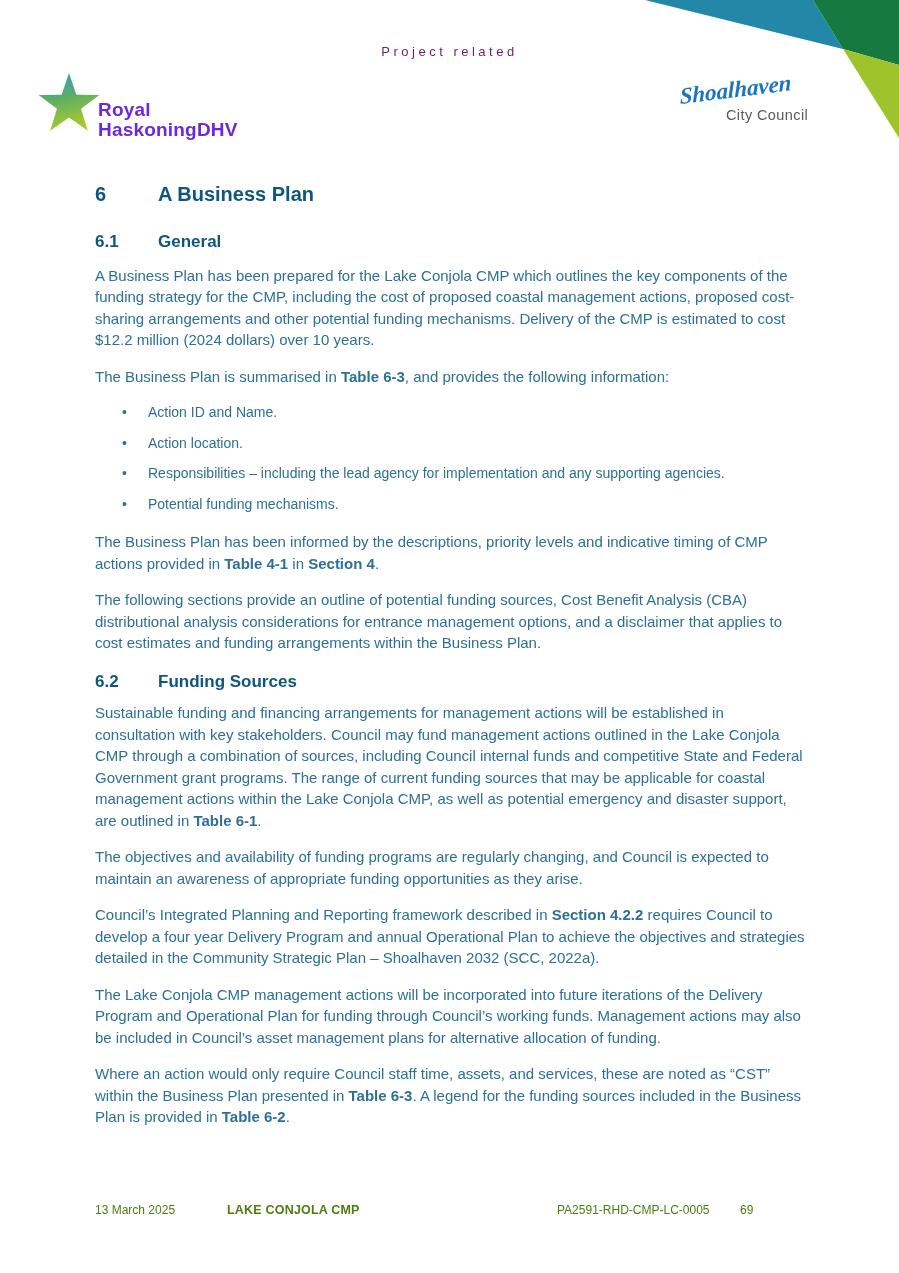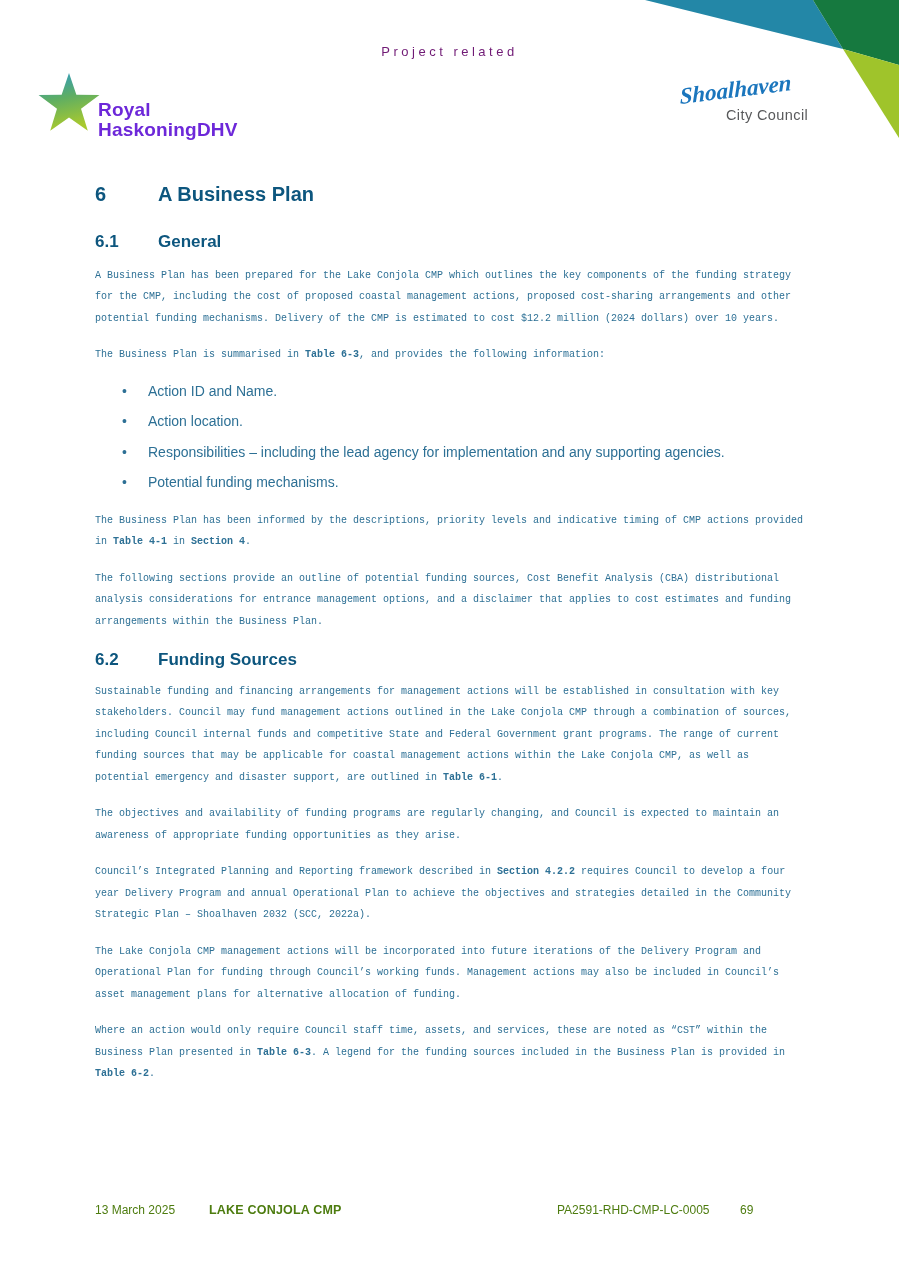--- a/index.html
+++ b/index.html
@@ -36,36 +36,36 @@
     color:#1b76bd; transform:rotate(-7deg) skewX(-6deg);
     transform-origin:left bottom; letter-spacing:0px;
   }
   .scc-sub {
     margin:-3px 0 0 46px; font-size:14.5px; color:#58595b;
     letter-spacing:0.4px;
   }
 
   
   .content { position:absolute; left:95px; top:183px; width:710px; color:#2d7095; }
-  .content p { margin:0 0 15px; font-size:10px; line-height:21.5px;font-family:Liberation Mono, monospace; }
+  .content p { margin:0 0 15px; font-size:15px; line-height:21.5px; }
   .content b { font-weight:bold; }
   h1.h6 { font-size:20px; line-height:1.15; margin:0 0 26px; color:#0d567e; font-weight:bold; }
   h2.hsub { font-size:17px; line-height:1.15; color:#0d567e; font-weight:bold; }
   h2.s61 { margin:0 0 13px; }
   h2.s62 { margin:18px 0 11px; }
   .hnum { display:inline-block; width:63px; }
   ul.bullets { margin:4px 0 16px; padding:0 0 0 53px; list-style:none; }
   ul.bullets li { position:relative; margin:0 0 9px; font-size:14px; line-height:21.5px; }
   ul.bullets li:last-child { margin-bottom:0; }
   ul.bullets li::before { content:"\2022"; position:absolute; left:-26px; top:0; }
 
   
   .pfooter { position:absolute; left:95px; top:1203px; width:710px; height:20px; font-size:12px; color:#4d7c0f;text-decoration:underline; }
   .pfooter .f-date  { position:absolute; left:0; }
-  .pfooter .f-title { position:absolute; left:114px; font-weight:bold; font-size:12.5px; letter-spacing:0.2px; }
+  .pfooter .f-title { position:absolute; left:132px; font-weight:bold; font-size:12.5px; letter-spacing:0.2px; }
   .pfooter .f-ref   { position:absolute; left:462px; }
   .pfooter .f-page  { position:absolute; left:645px;text-align:right; }
 </style>
 </head>
 <body>
 
 <div class="page">
 
   <svg class="corner-svg" width="260" height="140" viewBox="0 0 260 140">
     <polygon points="6,0 174,0 204,49" fill="#2387a7"></polygon>

